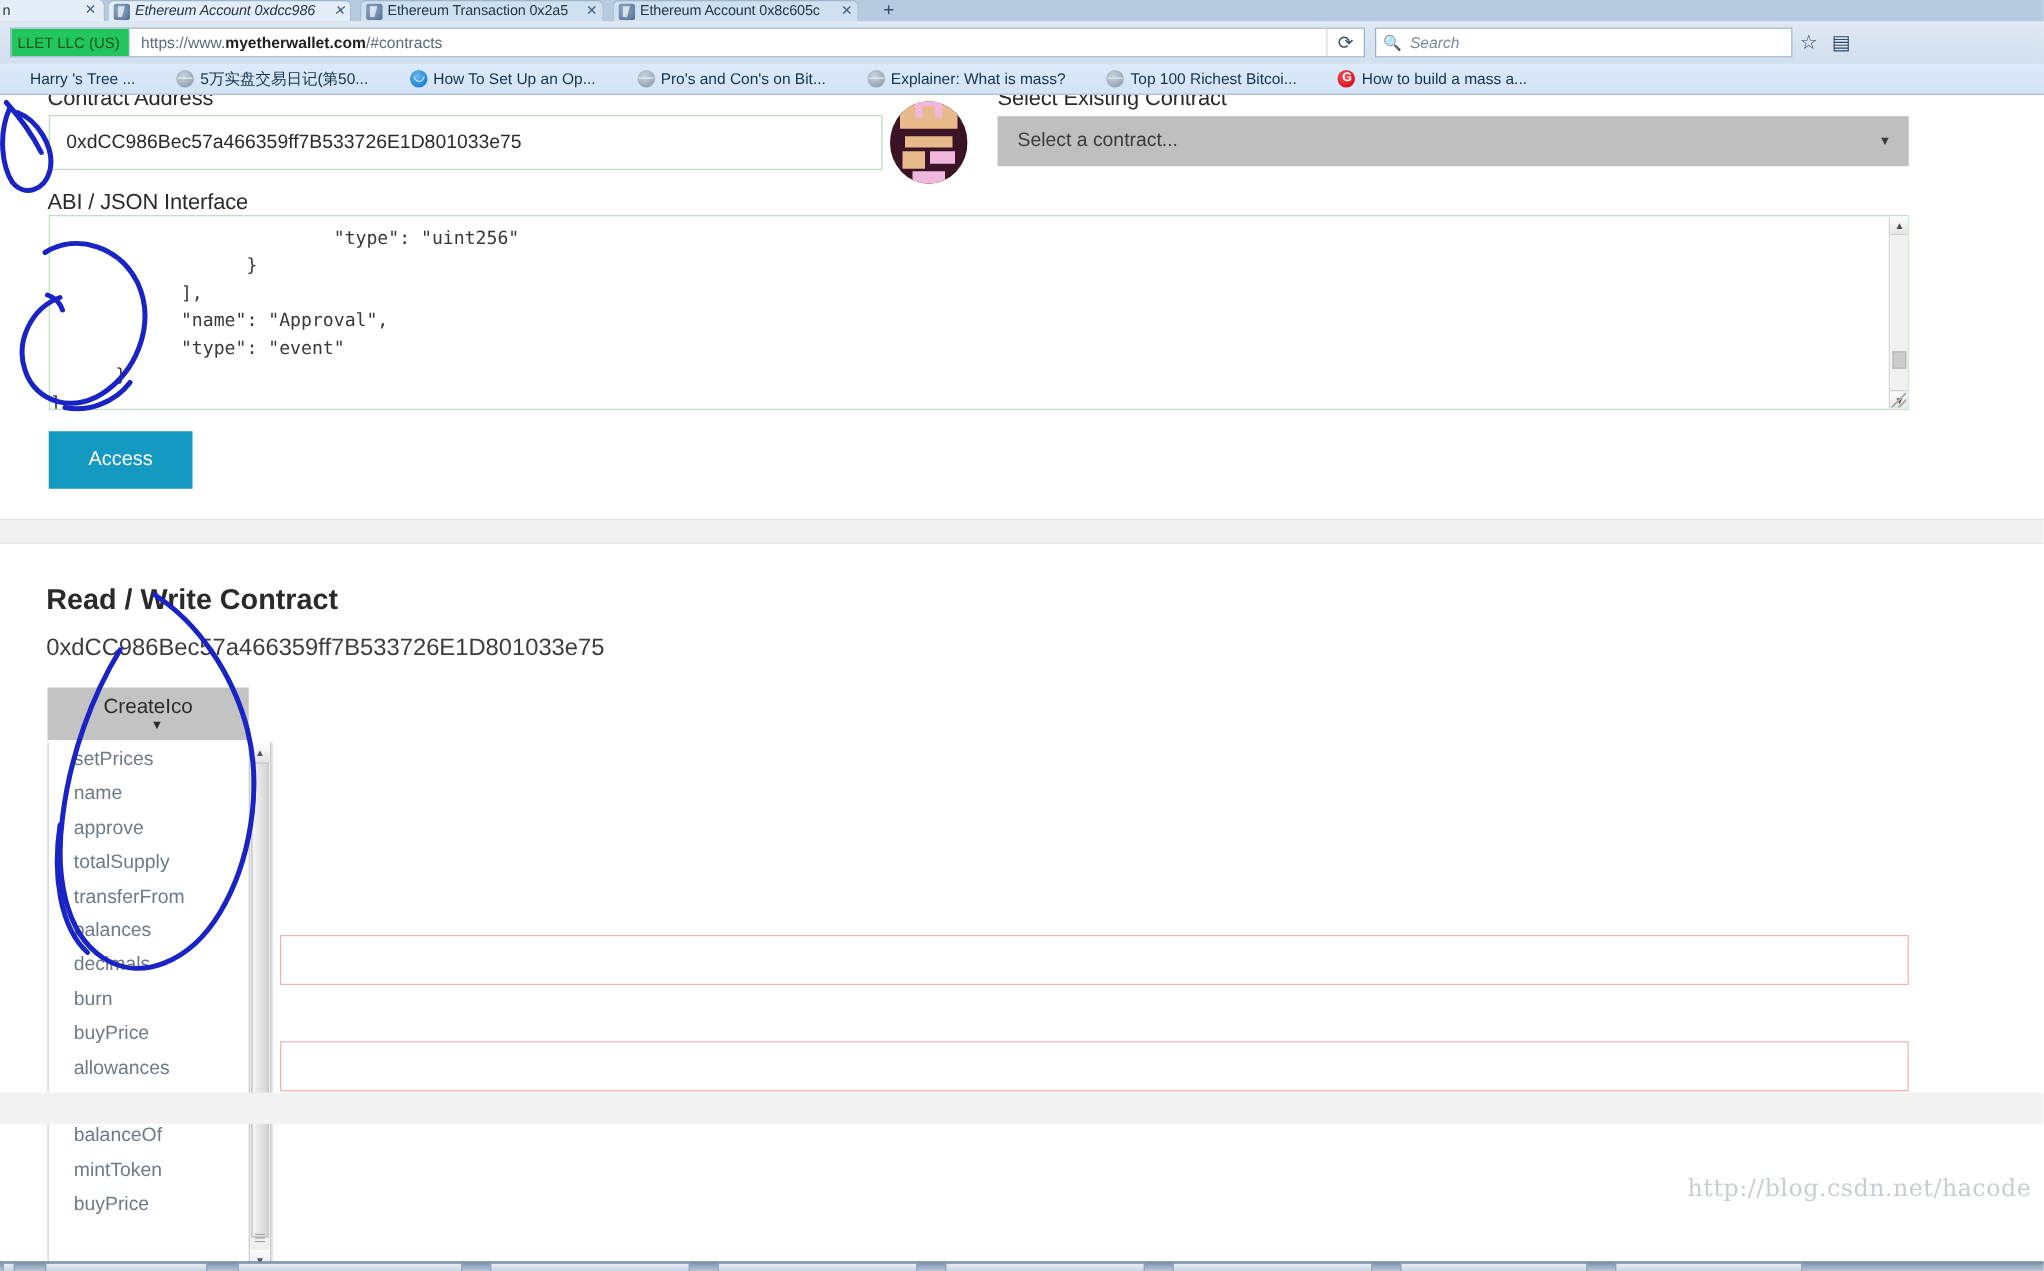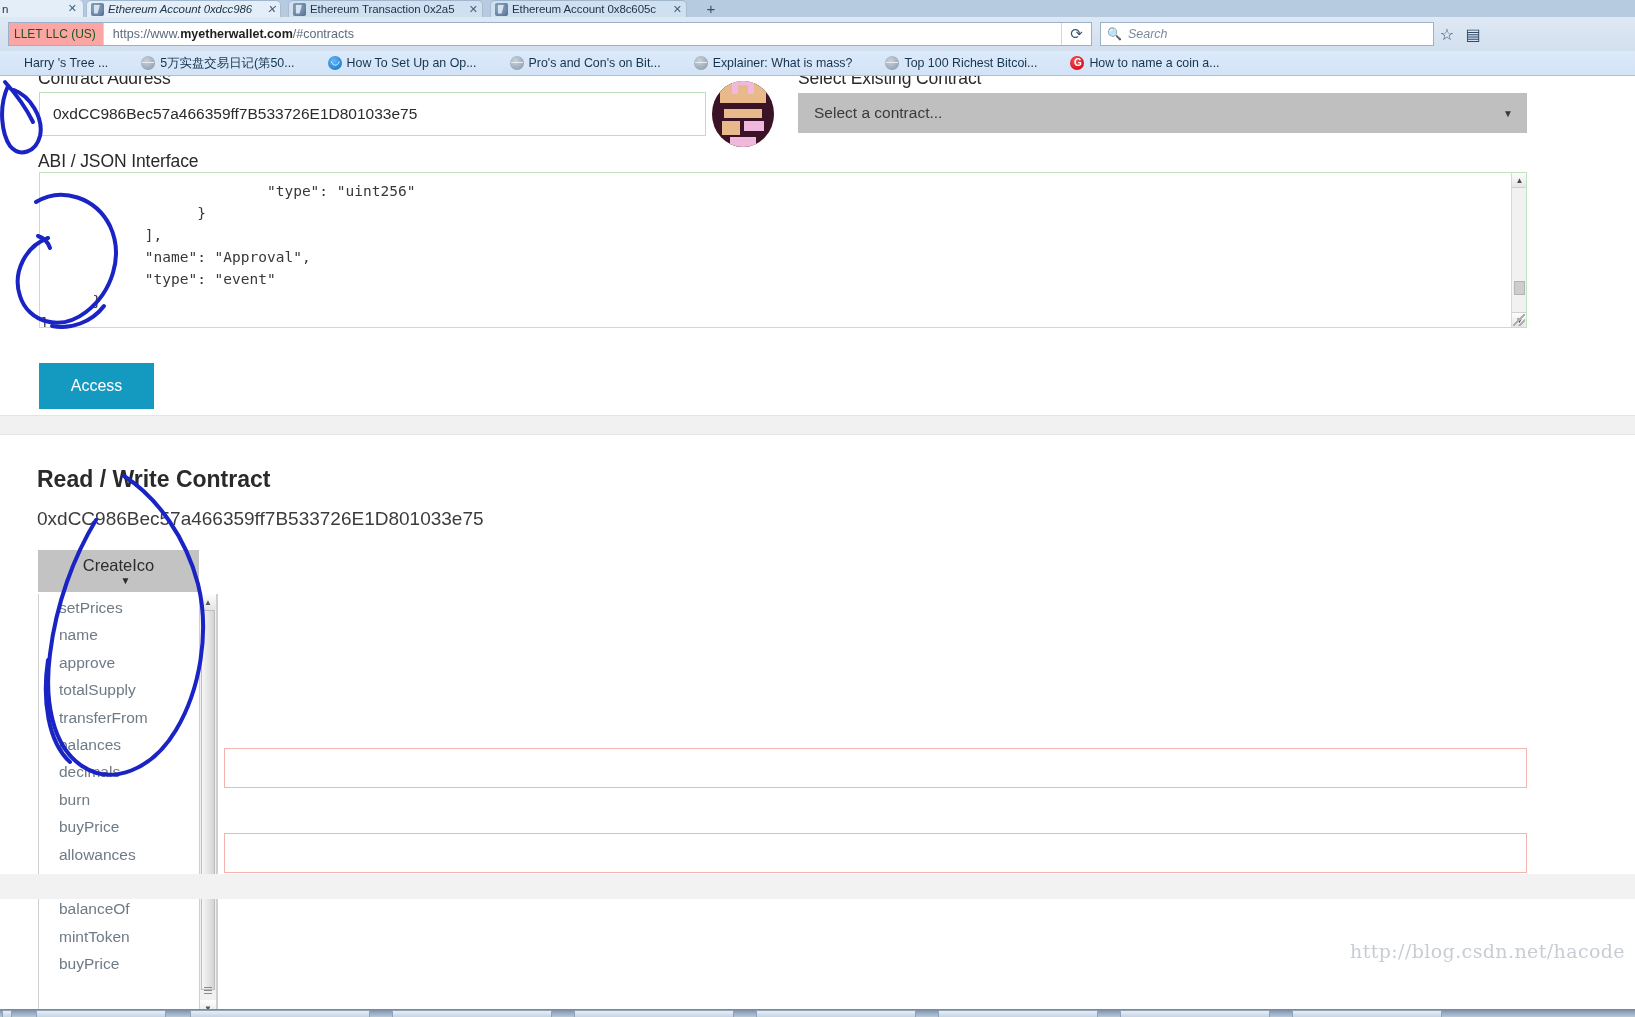--- a/index.html
+++ b/index.html
@@ -81,21 +81,21 @@
     flex: 0 0 1084px;
     height: 24px; margin-left: 2px;
     background: #ffffff; border: 1px solid #9ab2c9;
     display: flex; align-items: center;
     overflow: hidden;
   }
   #ev-badge {
     flex: 0 0 auto; height: 22px; display: flex; align-items: center;
     padding: 0 7px 0 5px;
     color: #165a17; font-size: 12px;
-    background: #fca5a5;
+    background: #22c55e;
     border-right: 1px solid #cdd8e2;
   }
   #url-text {
     flex: 1 1 auto; padding-left: 9px;
     font-size: 12.5px; color: #5b6b7b; white-space: nowrap; overflow: hidden;
   }
   #url-text b { color: #1f1f1f; font-weight: 700; }
   #reload-btn {
     flex: 0 0 30px; height: 22px; display: flex;
     align-items: center; justify-content: center;
@@ -229,21 +229,21 @@
     background: #cdcdcd; border: 1px solid #b4b4b4;
   }
   #abi-resize {
     position: absolute; right: 1px; bottom: 1px; width: 12px; height: 12px;
     background:
       linear-gradient(135deg, transparent 45%, #b0b0b0 45%, #b0b0b0 55%, transparent 55%),
       linear-gradient(135deg, transparent 70%, #b0b0b0 70%, #b0b0b0 80%, transparent 80%);
   }
 
   #access-button {
-    position: absolute; left: 39px; top: 287px;
+    position: absolute; left: 39px; top: 269px;
     width: 115px; height: 46px;
     background: #1499c0; color: #ffffff;
     display: flex; align-items: center; justify-content: center;
     font-size: 16px;
   }
 
   #divider-band {
     position: absolute; left: 0; top: 339px; width: 1635px; height: 20px;
     background: #f1f1f1; border-top: 1px solid #e4e4e4; border-bottom: 1px solid #e4e4e4;
   }
@@ -406,21 +406,21 @@
     <div class="bookmark">
         <span class="bm-icon globe"></span>
         <span class="bm-label">Explainer: What is mass?</span>
       </div>
     <div class="bookmark">
         <span class="bm-icon globe"></span>
         <span class="bm-label">Top 100 Richest Bitcoi...</span>
       </div>
     <div class="bookmark">
         <span class="bm-icon red"></span>
-        <span class="bm-label">How to name a coin a...</span>
+        <span class="bm-label">How to build a mass a...</span>
       </div>
   </div>
 </div>
 
 <div id="page">
 
   <div id="contract-address-label" class="section-label">Contract Address</div>
   <div id="contract-address-input">
     <span>0xdCC986Bec57a466359ff7B533726E1D801033e75</span>
   </div>

